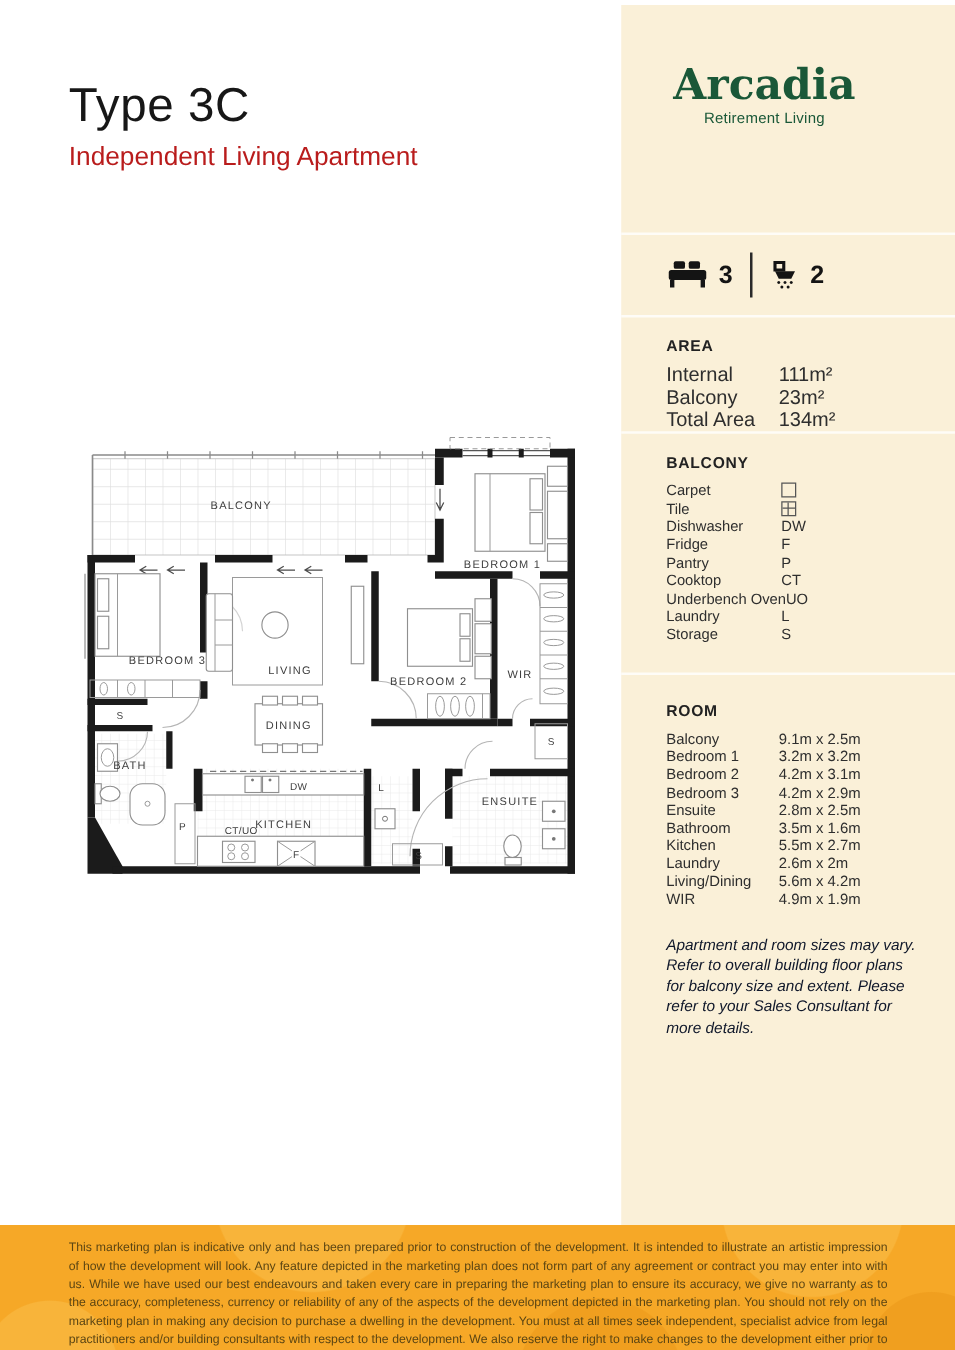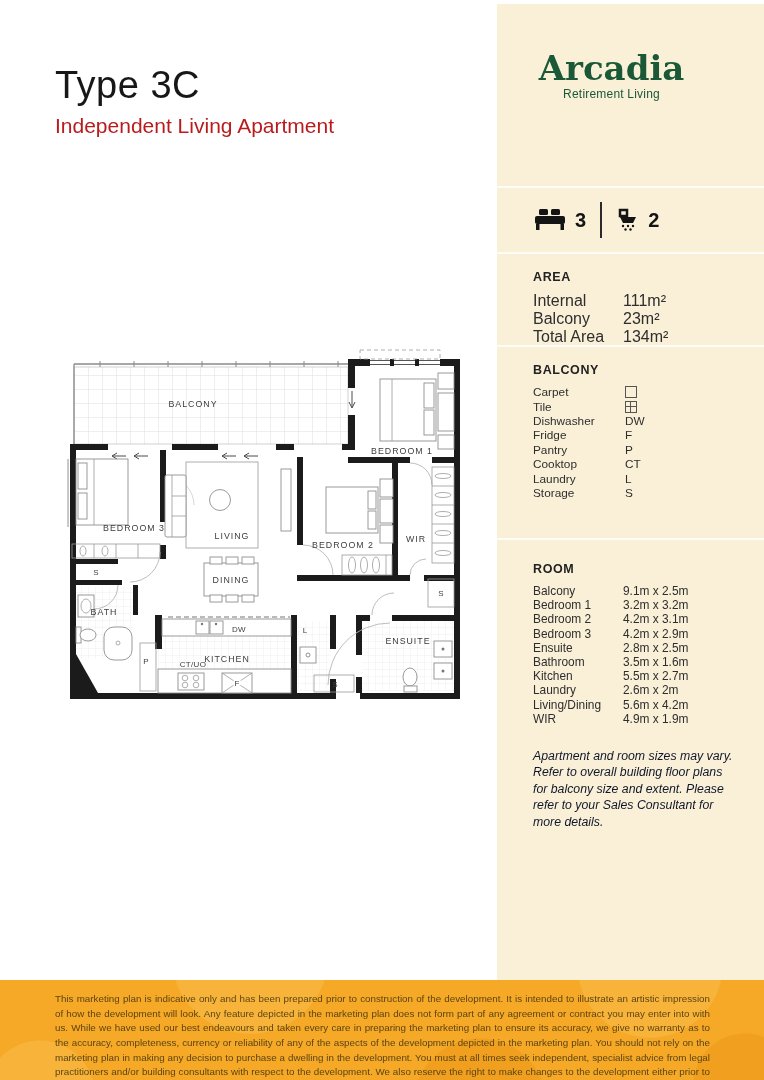--- a/index.html
+++ b/index.html
@@ -363,20 +363,25 @@
 
             <span class="val">P</span>
           </div>
 
           <div class="row">
             <span class="lbl">Cooktop</span>
 
             <span class="val">CT</span>
           </div>
 
+          <div class="row">
+            <span class="lbl">Underbench Oven</span>
+
+            <span class="val">UO</span>
+          </div>
 
           <div class="row">
             <span class="lbl">Laundry</span>
 
             <span class="val">L</span>
           </div>
 
           <div class="row">
             <span class="lbl">Storage</span>
 

